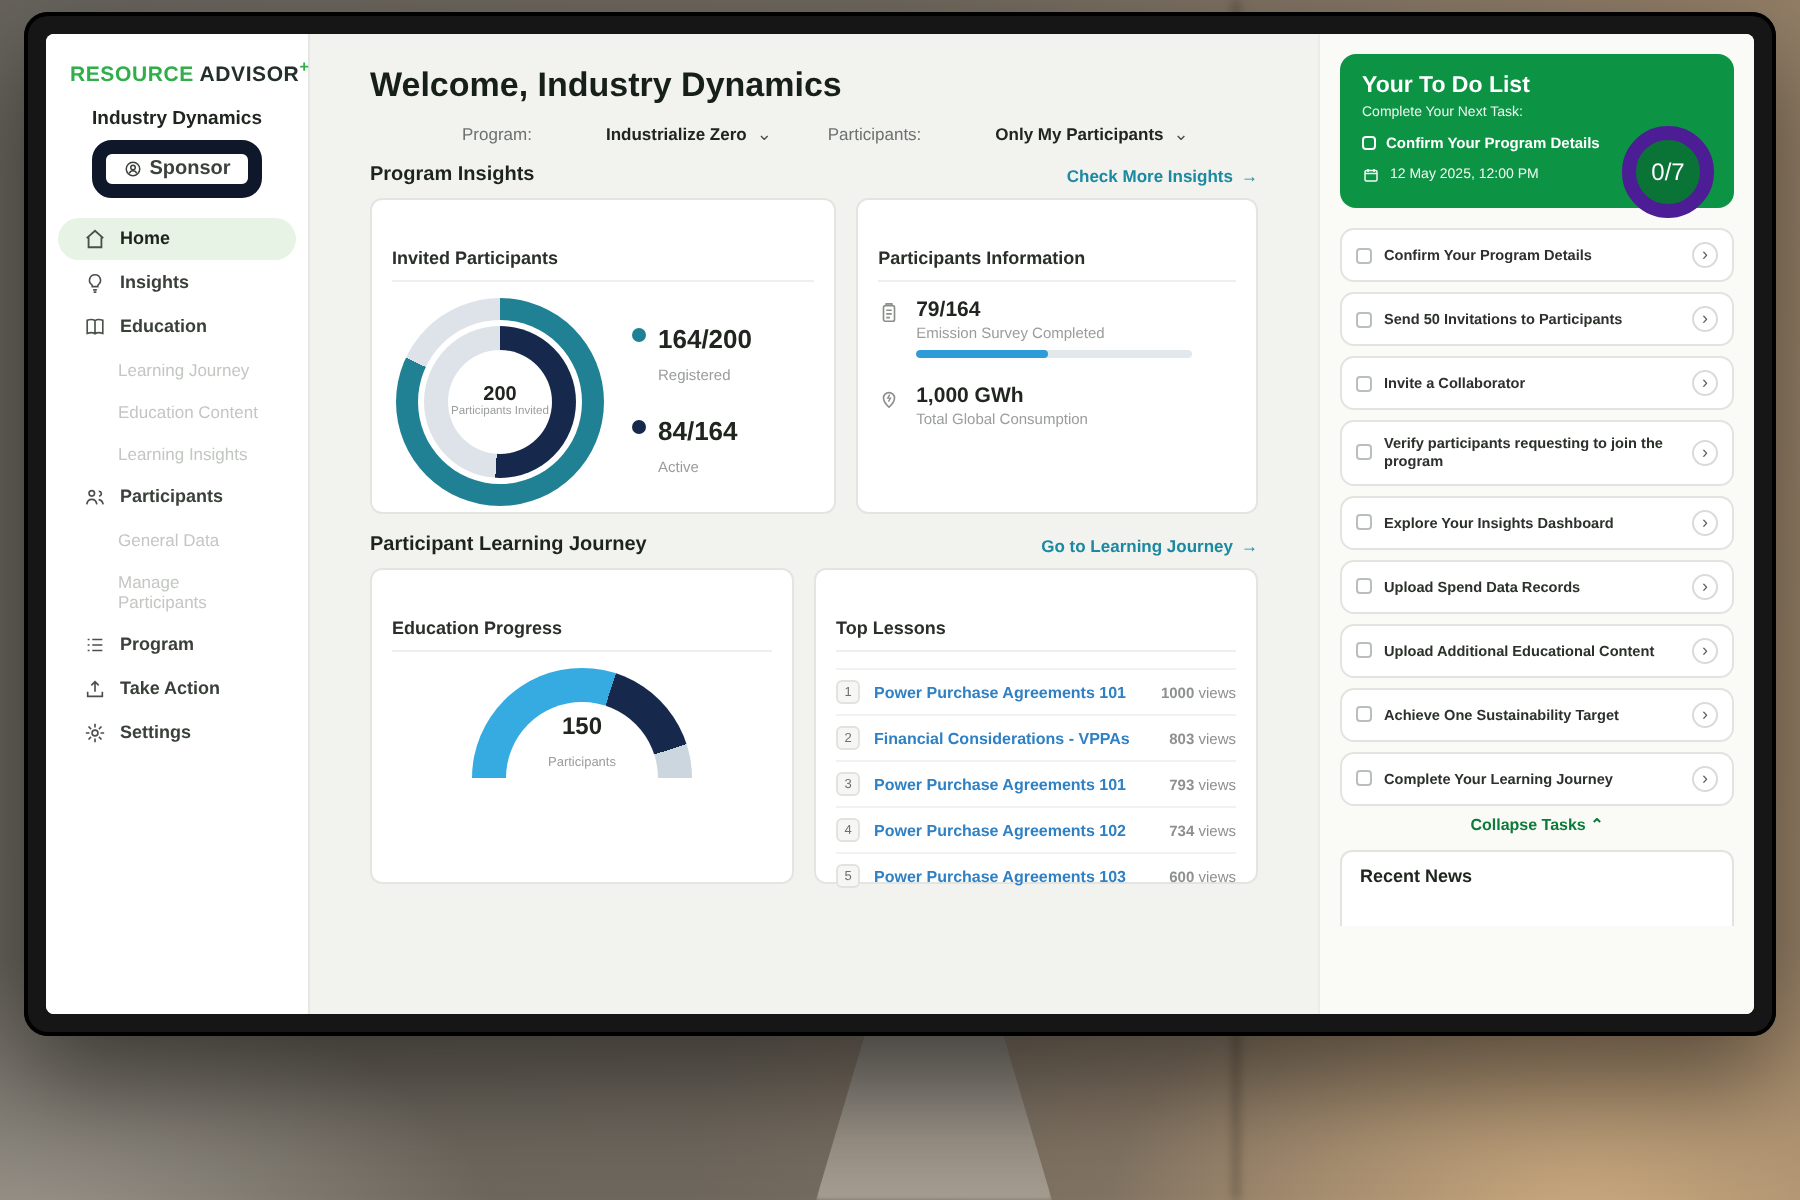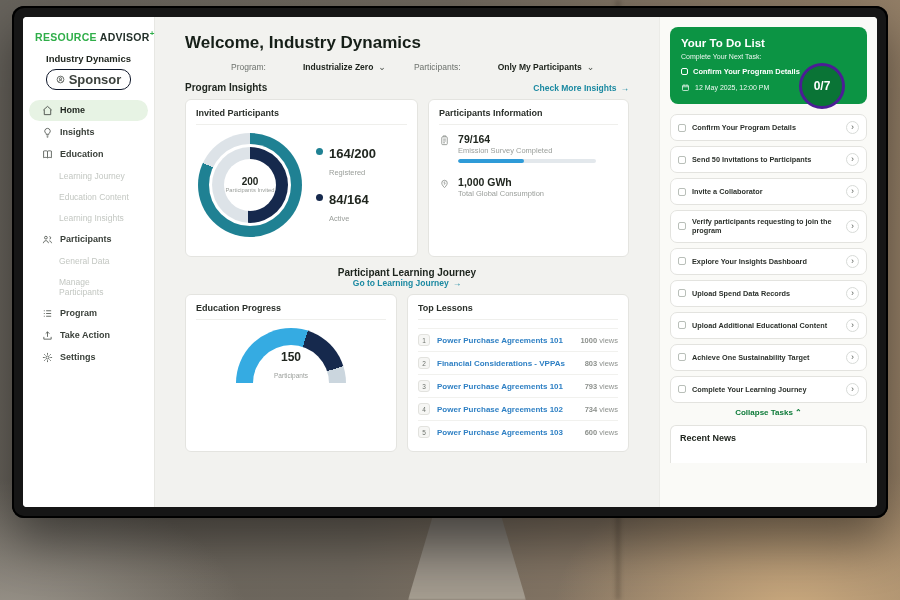--- a/index.html
+++ b/index.html
@@ -19,40 +19,40 @@
     background:#161616; border-radius:12px; padding:11px;
     box-shadow:0 24px 50px rgba(0,0,0,.45), inset 0 0 0 2px #000; }
   .screen { width:100%; height:100%; background:#f2f2ef; border-radius:4px; overflow:hidden;
     display:flex;gap:16px; }
 
   
   .sidebar { width:132px; background:#ffffff; border-right:1px solid #e7e7e3; padding-top:10px; flex-shrink:0; }
   .logo { padding:2px 12px 8px; font-size:10.5px; font-weight:bold; letter-spacing:.3px; white-space:nowrap; }
   .logo .lg { color:#2fae49; } .logo .ld { color:#23302a; } .logo .lp { color:#2fae49; font-size:8px; vertical-align:super; }
   .org { text-align:center; font-size:9.5px; font-weight:bold; color:#20261f; margin-top:2px; }
-  .sponsor { margin:5px auto 10px; border:1px solid #0f172a; border-radius:10px; padding:2px 9px;
-    font-size:13px; color:#3c413c; display:flex; align-items:center; gap:4px; width:fit-content; font-weight:600; }
+  .sponsor { margin:5px auto 10px; border:7px solid #0f172a; border-radius:10px; padding:2px 9px;
+    font-size:10px; color:#3c413c; display:flex; align-items:center; gap:4px; width:fit-content; font-weight:600; }
   .nav-item { display:flex; align-items:center; gap:7px; padding:5px 13px; font-size:9px; font-weight:600;
     color:#3a403a; cursor:default; margin:1px 6px; border-radius:13px; }
   .nav-item svg { flex-shrink:0; color:#4a504a; }
   .nav-item.active { background:#e7f3e4; color:#1c231c; }
   .nav-item.sub { padding-left:30px; color:#c3c7c2; font-weight:400; font-size:8.5px; }
 
   
   .main { flex:1; padding:12px 14px 0; min-width:0; }
   .welcome { font-size:17px; font-weight:bold; color:#161f18; margin:4px 0 9px; }
   .filters { display:flex; gap:28px; align-items:center; margin-bottom:10px;padding-left:46px; }
   .filter { display:flex; gap:5px; align-items:center; font-size:8.5px; }
   .flabel { color:#6d726d; } .fvalue { font-weight:bold; color:#20261f;margin-left:32px; }
   .chev-down { color:#4a504a; font-size:9px; line-height:5px; }
   .section-head { display:flex; justify-content:space-between; align-items:center; margin:5px 0 6px; }
   .section-title { font-size:10px; font-weight:bold; color:#1d241d; }
   .section-link { font-size:8.5px; font-weight:bold; color:#1b89a1; display:flex; gap:4px; align-items:center; cursor:pointer; }
   .cards { display:flex; gap:10px; }
-  .card { background:#fff; border:1px solid #e4e4e0; border-radius:6px; padding:8px 10px; }
+  .card { background:#fff; border:1px solid #e4e4e0; border-radius:6px; padding:24px 10px; }
   .card-title { font-size:9px; font-weight:bold; color:#2a2f2a; padding-bottom:6px; border-bottom:1px solid #efefec; margin-bottom:8px; }
   .row1 .card { height:158px; }
   .card-invited { flex:1.18; } .card-info { flex:1; }
 
   
   .donut-wrap { display:flex; align-items:center; gap:14px; padding-left:2px; }
   .donut { position:relative; width:104px; height:104px; }
   .donut div { position:absolute; border-radius:50%; }
   .ring1 { inset:0; }
   .hole1 { inset:11px; background:#fff; }
@@ -103,23 +103,23 @@
 4; font-weight:bold; }
 
   
   .todo { width:218px; flex-shrink:0; background:#fafaf7; padding:10px 10px 0; overflow:hidden; border-left:1px solid #ebebe7; }
   .todo-green { position:relative; background:#0c9444; border-radius:8px; color:#fff; padding:10px 11px 12px; }
   .todo-title { font-size:11.5px; font-weight:bold; }
   .todo-sub { font-size:7px; opacity:.92; margin:4px 0 7px; }
   .next-row { display:flex; gap:5px; align-items:center; font-size:7.5px; font-weight:600; max-width:130px; }
   .cb-w { width:7px; height:7px; border:1px solid #fff; border-radius:2px; flex-shrink:0; }
   .date-row { display:flex; gap:5px; align-items:center; font-size:7px; margin-top:7px; opacity:.95; }
-  .badge07 { position:absolute; right:22px; top:36px; width:46px; height:46px; border-radius:50%;
-    background:#0a7436; border:3px solid #4c1d95; display:flex; align-items:center; justify-content:center;
-    font-size:12px; font-weight:bold; }
+  .badge07 { position:absolute; right:10px; top:36px; width:46px; height:46px; border-radius:50%;
+    background:#0a7436; border:7px solid #4c1d95; display:flex; align-items:center; justify-content:center;
+    font-size:12px; font-weight:normal; }
   .tasks { margin-top:10px; }
   .task { background:#fff; border:1px solid #e3e3df; border-radius:7px; padding:6px 7px;
     display:flex; align-items:center; gap:6px; margin-bottom:5px; cursor:pointer; }
   .cb { width:8px; height:8px; border:1px solid #b9bfb9; border-radius:2px; flex-shrink:0; background:#fff; }
   .task .lbl { flex:1; font-size:7.3px; font-weight:600; color:#2c312c; line-height:1.3; }
   .chevc { width:13px; height:13px; border:1px solid #d8dbd8; border-radius:50%; flex-shrink:0;
     display:flex; align-items:center; justify-content:center; font-size:9px; color:#5a5f5a; padding-bottom:1px; }
   .collapse { text-align:center; font-size:8px; font-weight:bold; color:#0c7a38; margin:5px 0 8px; cursor:pointer; }
   .recent { background:#fff; border:1px solid #e3e3df; border-bottom:none; border-radius:6px 6px 0 0;
     padding:7px 9px 20px; font-size:9px; font-weight:bold; color:#20261f; }
@@ -282,21 +282,21 @@
                   <path d="M12.8 7.2 10.6 11h3l-2.2 3.8" fill="none" stroke="currentColor" stroke-width="1.5"></path>
                 </svg>
               <div>
                 <div class="info-val">1,000 GWh</div>
                 <div class="info-lbl">Total Global Consumption</div>
               </div>
             </div>
           </div>
         </div>
 
-        <div class="section-head" style="margin-top:10px;flex-direction:column;">
+        <div class="section-head" style="margin-top:10px;">
           <span class="section-title">Participant Learning Journey</span>
           <span class="section-link">
             <span>Go to Learning Journey</span>
             <span>→</span>
           </span>
         </div>
 
         <div class="cards row2">
           <div class="card card-edu">
             <div class="card-title">Education Progress</div>

